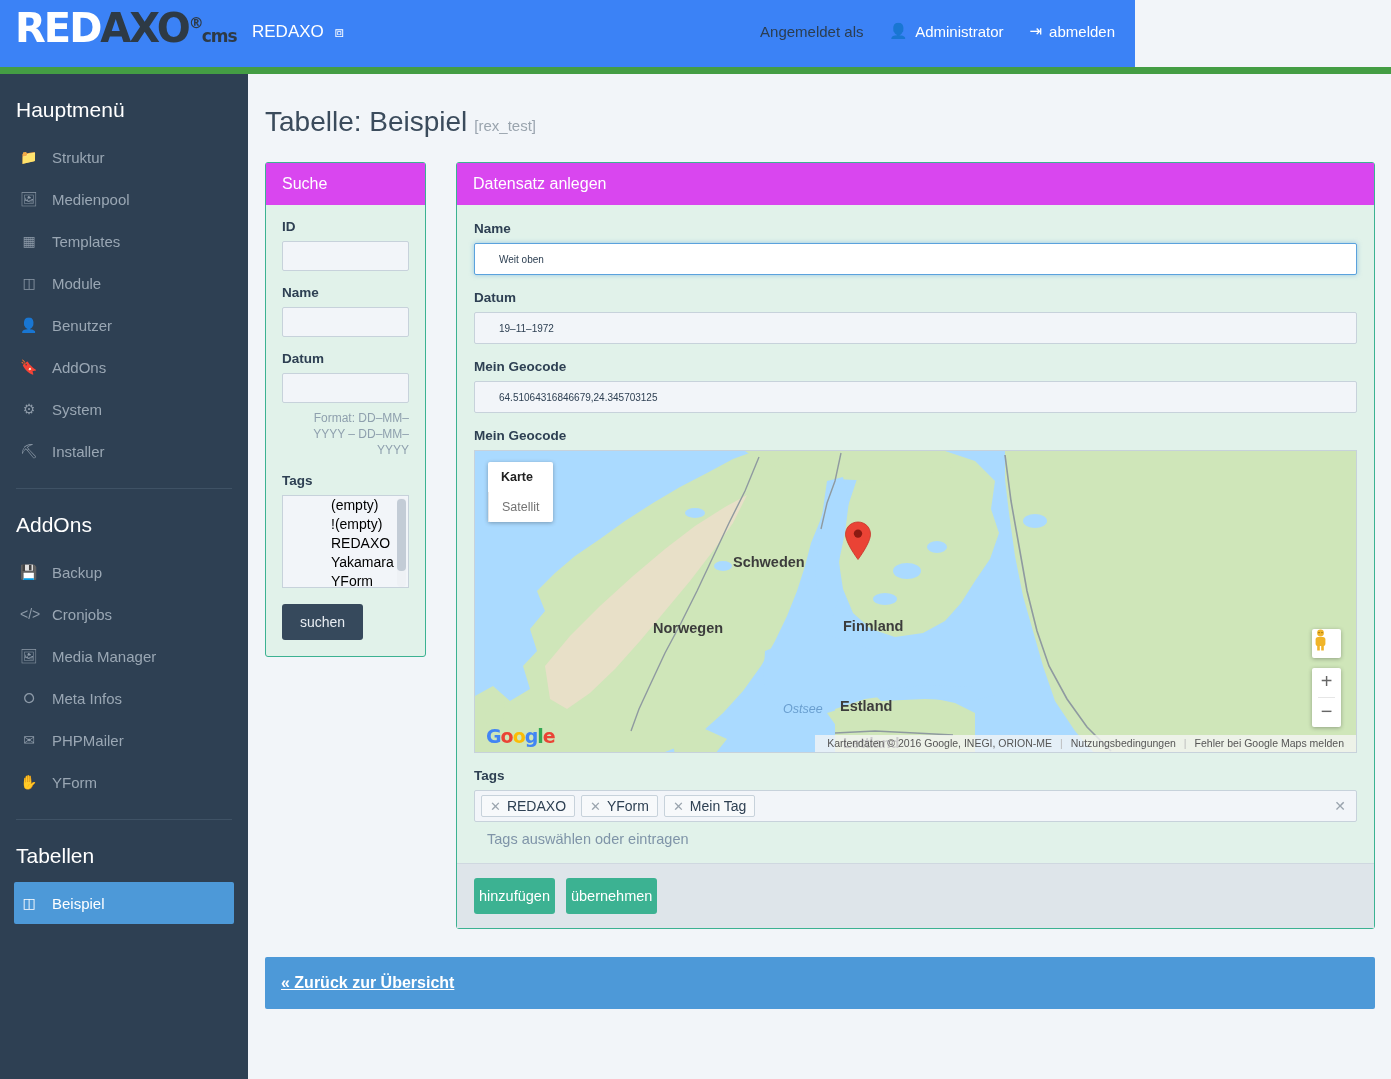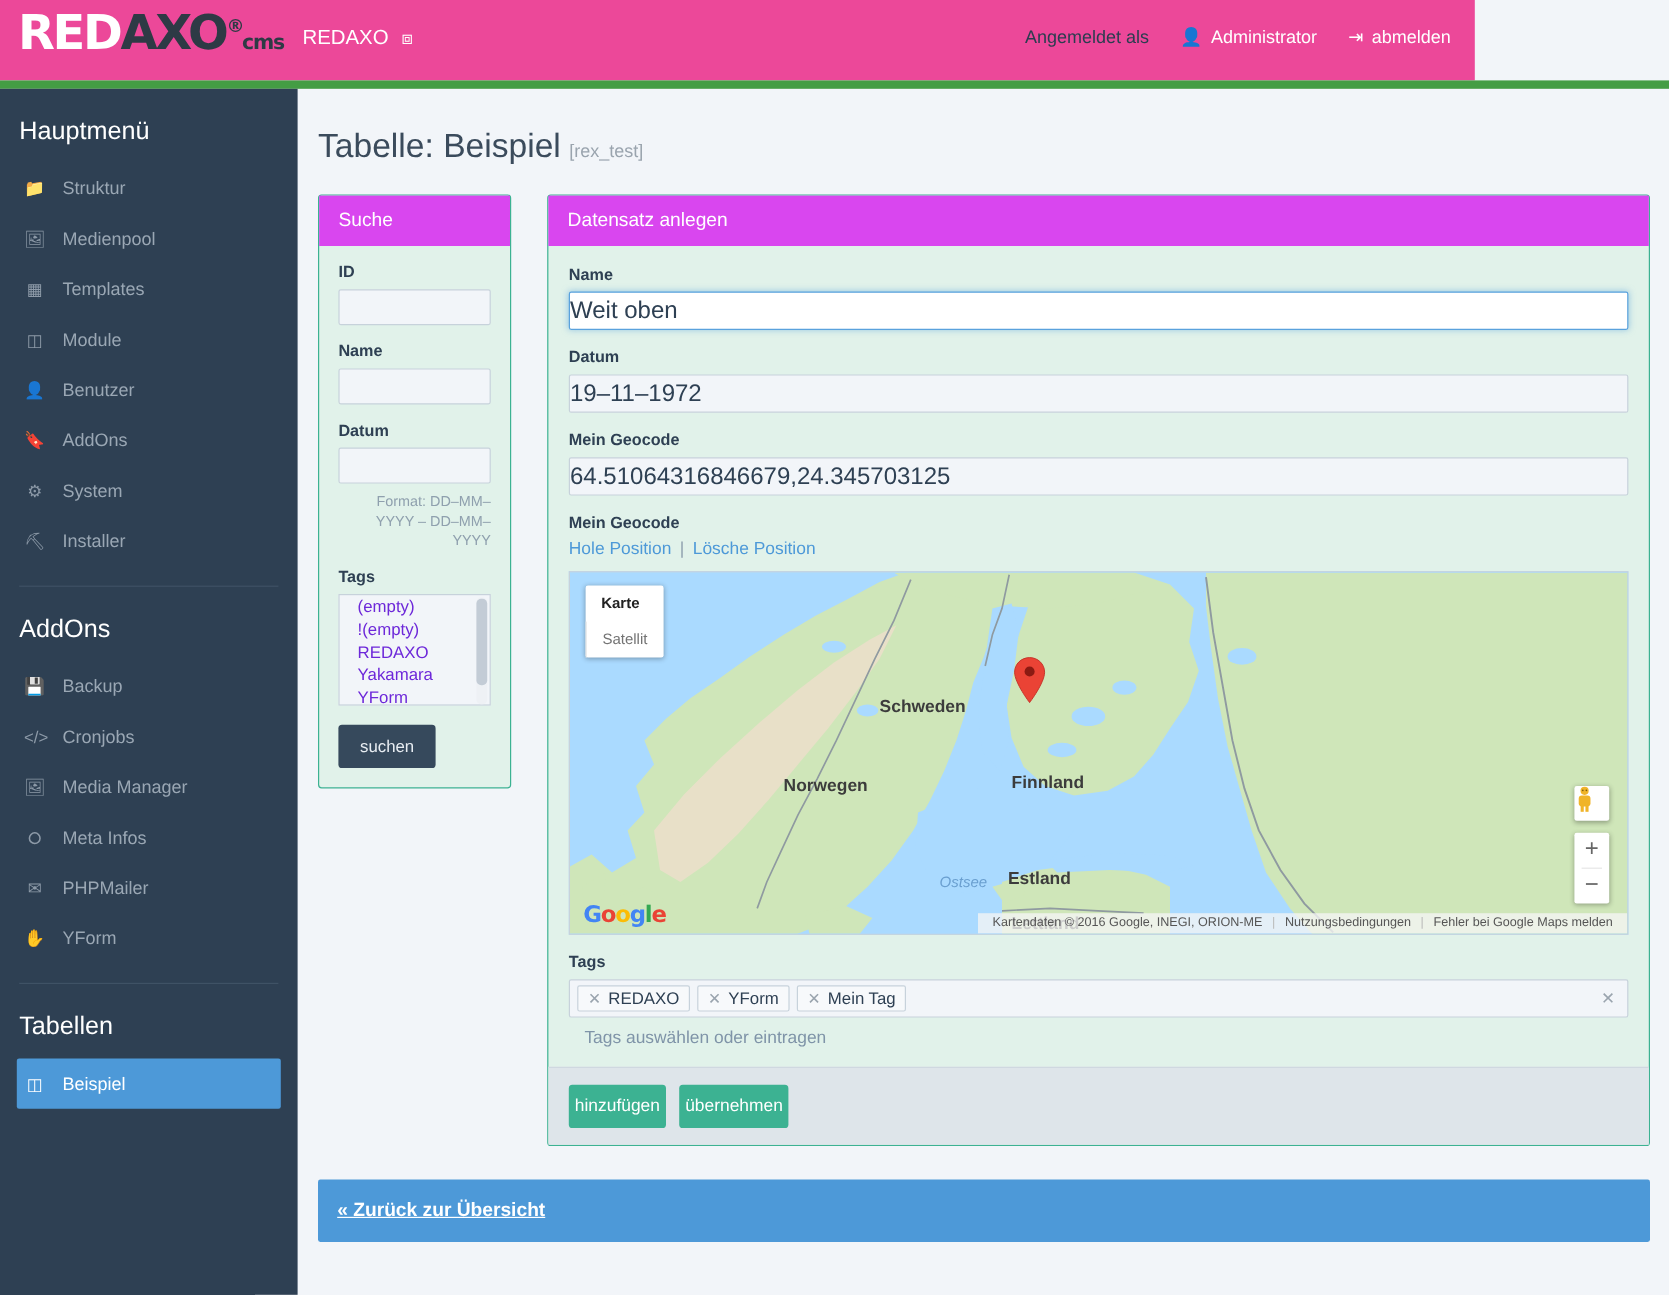--- a/index.html
+++ b/index.html
@@ -7,22 +7,22 @@
   body {
     width: 1391px; height: 1079px;
     font-family: "Liberation Sans", sans-serif;
     background: #f2f5f9;
     color: #2e4053;
     overflow: hidden;
   }
 
   
   .header {
-    position: absolute; top: 0; left: 0; width: 1229px; height: 67px;
-    background: #ec4899;
+    position: absolute; top: 0; left: 0; width: 1135px; height: 67px;
+    background: #3b82f6;
   }
   .header-green-strip {
     position: absolute; top: 67px; left: 0; width: 1391px; height: 7px;
     background: #449d44;
   }
   .logo {
     position: absolute; left: 15px; top: 8px;
     font-size: 40px; font-weight: bold; letter-spacing: -2px;
     font-family: "DejaVu Sans", sans-serif;
     line-height: 1;
@@ -95,42 +95,42 @@
     width: 127px; height: 30px; border: 1px solid #c7d2db; background: #f2f5f9;
     border-radius: 2px; font-size: 14px; padding: 0 8px;
     font-family: "Liberation Sans", sans-serif; color: #2e4053;
   }
   .f-gap { height: 14px; }
   .hint { font-size: 12px; color: #8fa0ae; line-height: 1.35; margin-top: 7px; text-align: right; }
   .taglist {
     width: 127px; height: 93px; border: 1px solid #c7d2db; background: #f2f5f9;
     overflow: hidden; position: relative; margin-top: 2px;
   }
-  .taglist .opt { font-size: 14px; padding: 1px 16px 1px 15px; color: #6d28d9; line-height: 1.22; }
+  .taglist .opt { font-size: 14px; padding: 1px 16px 1px 15px; color: #000000; line-height: 1.22; margin-left: 33px; }
   .taglist-scroll {
     position: absolute; right: 2px; top: 2px; width: 9px; height: 89px;
     background: #eef1f5; border-radius: 4px;
   }
   .taglist-thumb {
     position: absolute; right: 2px; top: 3px; width: 9px; height: 72px;
     background: #c3ccd6; border-radius: 4px;
   }
   .btn-dark {
     background: #36495c; color: #e8edf2; border: none; border-radius: 3px;
     font-size: 14px; padding: 10px 18px; margin-top: 16px; cursor: pointer;
     font-family: "Liberation Sans", sans-serif;
   }
 
   
   .panel-record { width: 919px; }
   .panel-record .panel-body { padding: 16px 17px 0 17px; }
   .r-label { font-size: 13.5px; font-weight: bold; color: #2e4053; margin-bottom: 7px; }
   .r-input {
     width: 100%; height: 32px; border: 1px solid #c7d2db; background: #f2f5f9;
-    border-radius: 2px; font-size: 20px; padding: 0 0; color: #2e4053;
+    border-radius: 2px; font-size: 10px; padding: 0 24px; color: #2e4053;
     font-family: "Liberation Sans", sans-serif;
   }
   .r-input.focused {
     background: #ffffff; border: 1px solid #5aa2dd;
     box-shadow: 0 0 5px rgba(90,162,221,0.55);
   }
   .r-gap { height: 15px; }
   .geo-links { font-size: 14.5px; color: #4d99d8; margin-bottom: 10px; }
   .geo-links a { color: #4d99d8; text-decoration: none; }
   .geo-links .sep { color: #8fa0ae; margin: 0 3px; }
@@ -364,25 +364,20 @@
         <div class="r-gap"></div>
         <div class="r-label">Datum</div>
         <input class="r-input" value="19–11–1972" style="">
 
         <div class="r-gap"></div>
         <div class="r-label">Mein Geocode</div>
         <input class="r-input" value="64.51064316846679,24.345703125" style="">
 
         <div class="r-gap"></div>
         <div class="r-label">Mein Geocode</div>
-        <div class="geo-links">
-          <a href="#">Hole Position</a>
-          <span class="sep">|</span>
-          <a href="#">Lösche Position</a>
-        </div>
 
         
         <div class="map">
           <svg width="884" height="303" viewBox="0 0 884 303">
             <rect x="0" y="0" width="884" height="303" fill="#aadaff"></rect>
 
             <path d="M 0,300 L 0,245 L 18,235 L 35,250 L 55,238 L 48,215 L 62,200 L 55,178 L 70,160 L 62,140 L 80,122 L 100,105 L 125,88 L 150,70 L 178,52 L 205,36 L 232,22 L 258,8 L 280,0 L 360,0 L 372,12 L 366,30 L 352,48 L 345,70 L 336,92 L 330,115 L 322,140 L 312,165 L 300,190 L 286,215 L 268,240 L 248,262 L 228,280 L 205,295 L 185,303 L 0,303 Z" fill="#cfe6b9"></path>
 
             <path d="M 70,215 L 95,185 L 125,155 L 158,125 L 190,98 L 220,75 L 250,56 L 272,44 L 258,72 L 238,100 L 215,130 L 190,160 L 165,190 L 140,218 L 115,242 L 92,258 L 75,248 Z" fill="#e8e0c8"></path>
             <path d="M 10,262 L 30,250 L 28,272 L 12,280 Z" fill="#cfe6b9"></path>

